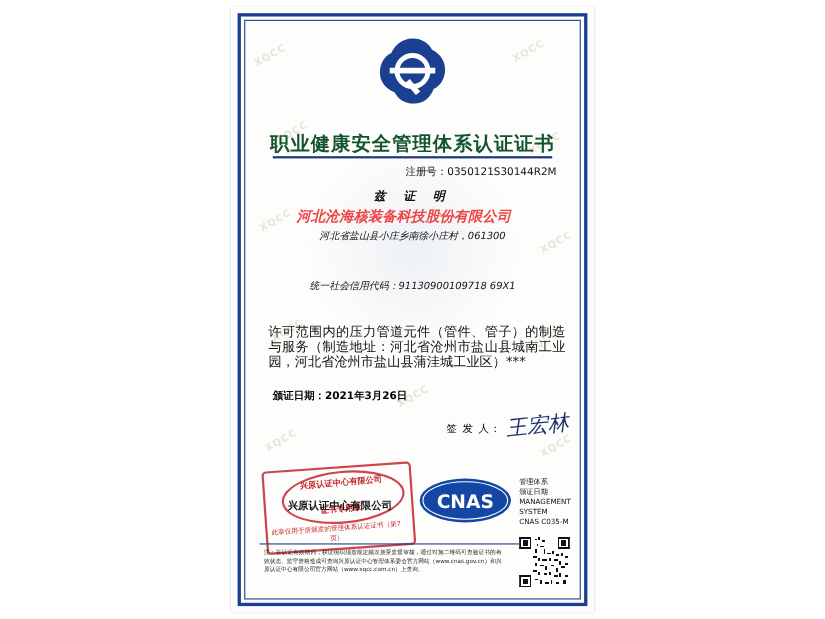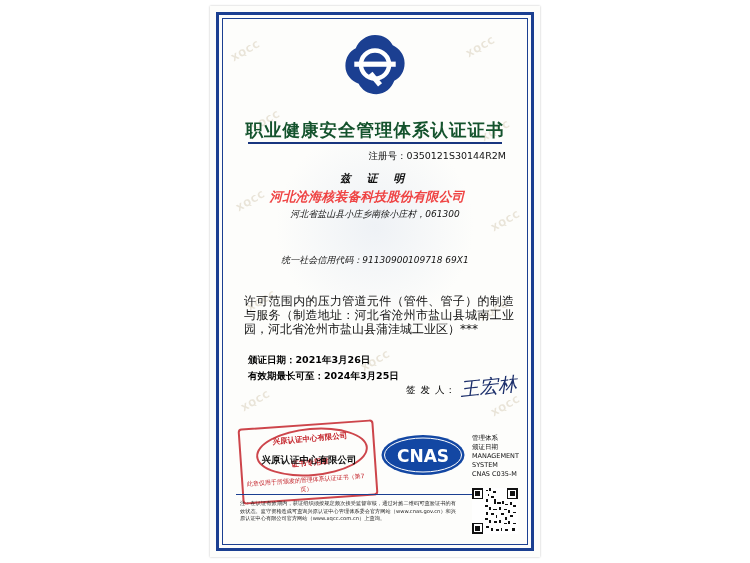--- a/index.html
+++ b/index.html
@@ -357,23 +357,20 @@
     <div class="zizheng center-line">兹 证 明</div>
     <div class="company center-line">河北沧海核装备科技股份有限公司</div>
     <div class="addr1 center-line">河北省盐山县小庄乡南徐小庄村，061300</div>
     <div class="credit center-line">统一社会信用代码：91130900109718 69X1</div>
 
 
     <div class="scope-body">许可范围内的压力管道元件（管件、管子）的制造与服务（制造地址：河北省沧州市盐山县城南工业园，河北省沧州市盐山县蒲洼城工业区）***</div>
 
     <div class="issue-date">
       <span>颁证日期：</span><span>2021年3月26日</span>
-    </div>
-    <div class="expiry">
-      <span>有效期最长可至：</span><span>2024年3月25日</span>
     </div>
 
     <div class="signer-label">签 发 人：</div>
     <div class="signature">王宏林</div>
 
     <div class="stamp"></div>
     <div class="stamp-ellipse"></div>
     <div class="stamp-t1">兴原认证中心有限公司</div>
     <div class="stamp-t2">证书专用章</div>
     <div class="stamp-t3">此章仅用于所颁发的管理体系认证证书（第7页）</div>

